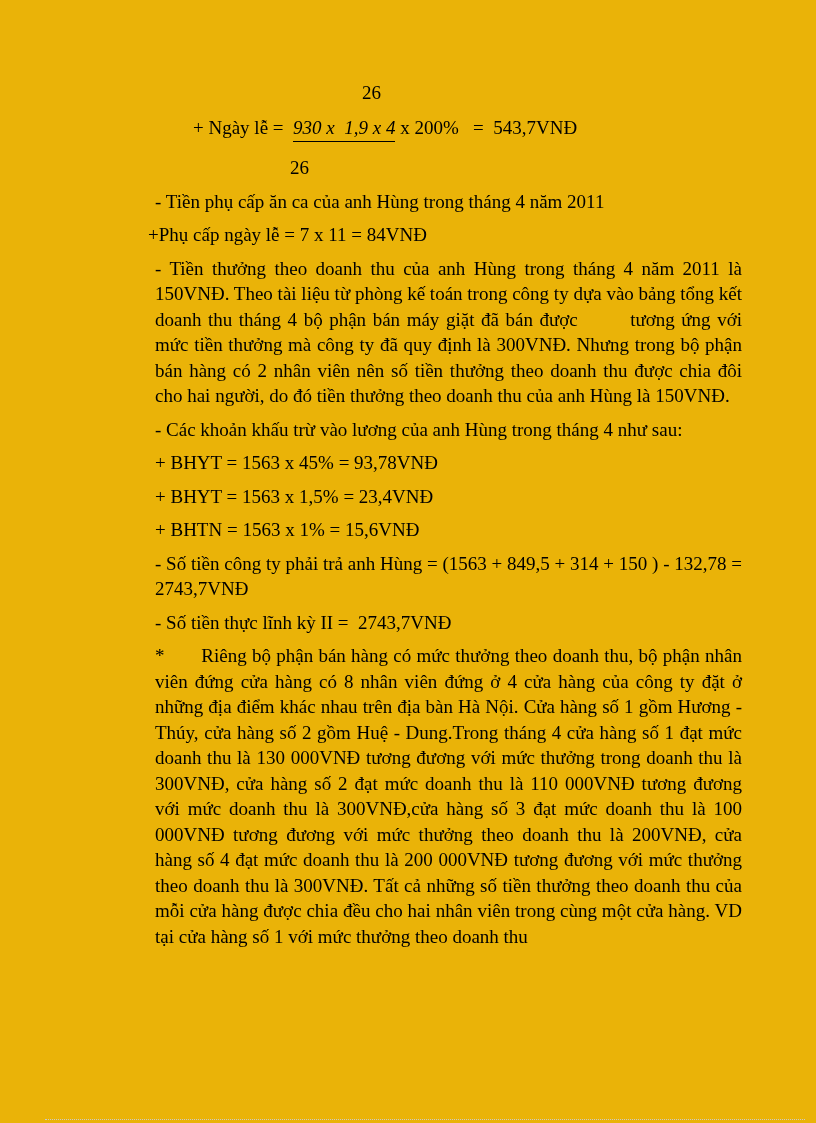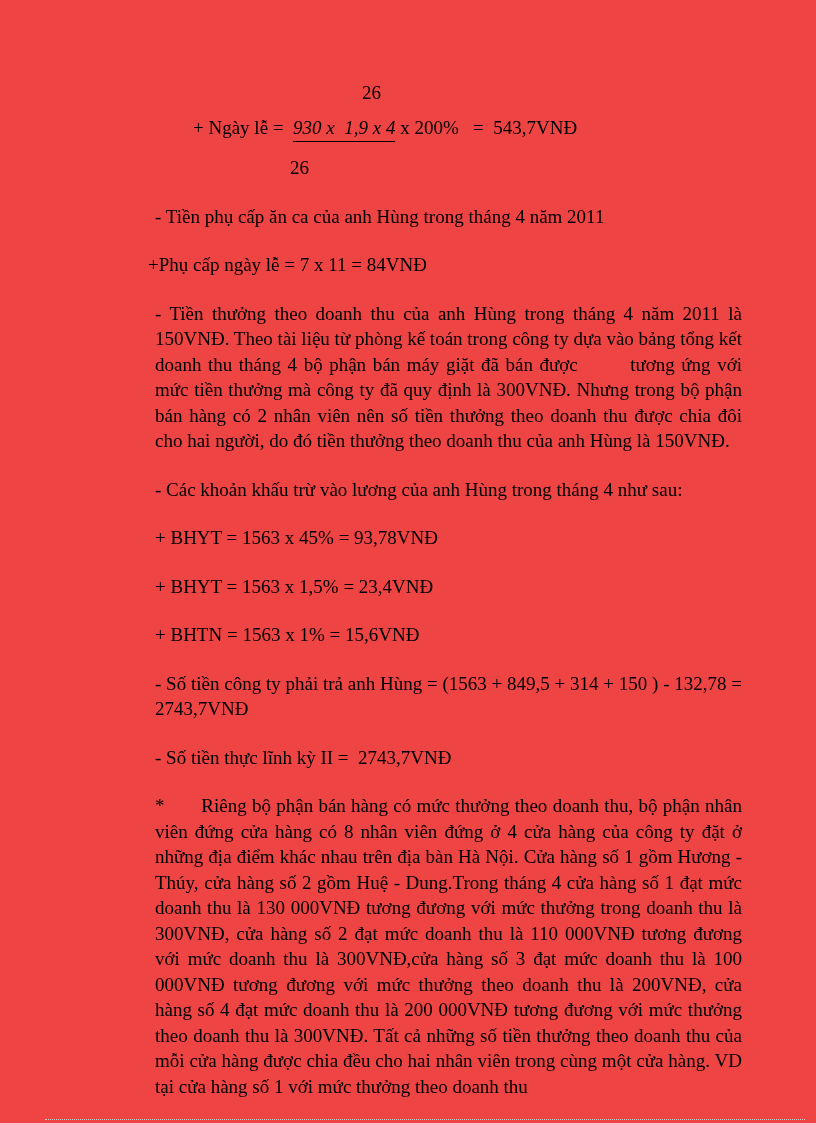--- a/index.html
+++ b/index.html
@@ -4,21 +4,21 @@
 <style>
   html, body {
     margin: 0;
     padding: 0;
     background: #ffffff;
   }
   .page {
     position: relative;
     width: 816px;
     height: 1123px;
-    background: #ef4444;
+    background: #eab308;
     overflow: hidden;
     font-family: "Liberation Serif", "DejaVu Serif", serif;
     font-size: 19px;
     color: #000000;
   }
   .content {
     position: absolute;
     left: 155px;
     top: 0;
     width: 587px;
@@ -40,21 +40,21 @@
   .underline {
     border-bottom: 1.5px solid #000;
     padding-bottom: 3px;
     font-style: italic;
   }
   .formula-denominator {
     margin-top: 15px;
     margin-left: 135px;
   }
   .para {
-    margin: 23px 0 0 0;
+    margin: 8px 0 0 0;
     text-align: left;
   }
   .para.just {
     text-align: justify;
   }
   .para.pull-left {
     margin-left: -7px;
   }
   .bottom-dots {
     position: absolute;

